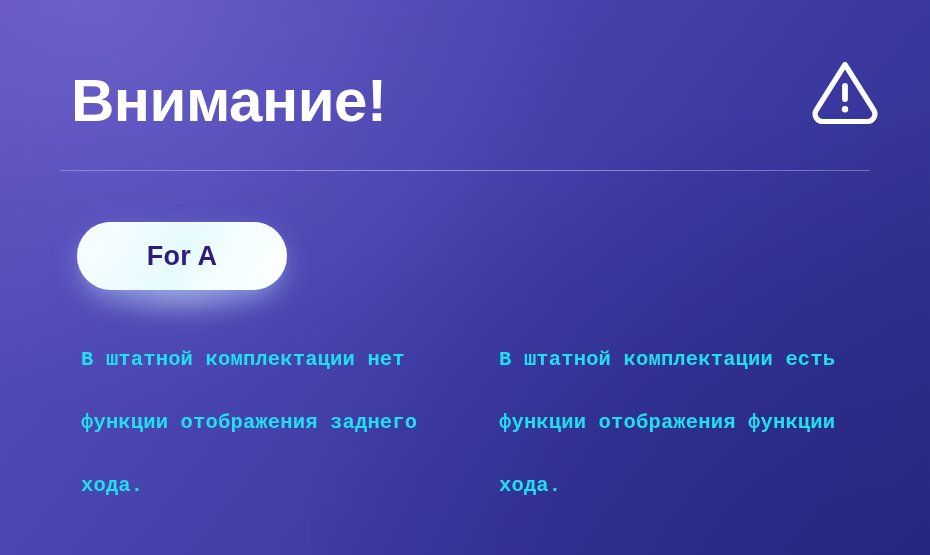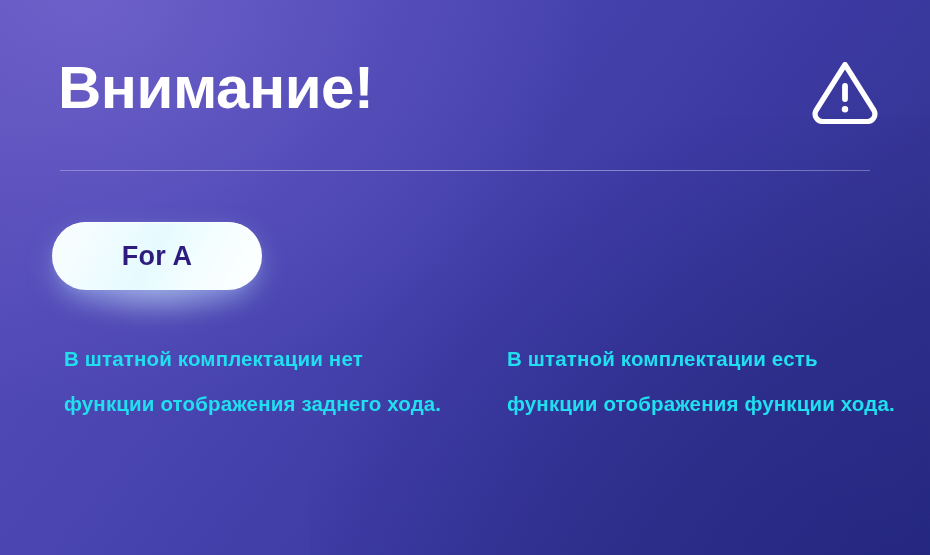--- a/index.html
+++ b/index.html
@@ -64,21 +64,21 @@
     z-index: 3;
     width: 930px;
     height: 555px;
   }
 
   
   .page-title {
     position: absolute;
     left: 58px;
     top: 52px;
-    margin: 0;
+    margin: 13px;
     font-size: 60px;
     line-height: 72px;
     font-weight: 700;
     letter-spacing: -0.5px;
     color: #ffffff;
     white-space: nowrap;
   }
 
   .warning-icon {
     position: absolute;
@@ -106,21 +106,21 @@
     position: absolute;
     left: 0;
     top: 212px;
     width: 930px;
   }
   .column {
     position: absolute;
     top: 0;
     width: 400px;
   }
-  .column.col-a { left: 52px; }
+  .column.col-a { left: 77px; }
   .column.col-b { left: 495px; }
 
   
   .pill-wrap {
     position: relative;
     width: 210px;
     height: 80px;
   }
   .pill-glow {
     position: absolute;
@@ -164,26 +164,27 @@
     letter-spacing: 0.2px;
     color: #2d1b7e;
     user-select: none;
   }
 
   .column-text {
     position: absolute;
     top: 112px;
     left: 0;
     width: 385px;
-    margin: 12px;
+    margin: 4px;
     font-size: 20.5px;
     font-weight: 700;
-    line-height: 45px;
+    line-height: 63px;
     letter-spacing: 0.15px;
     color: #21dfef;
+    font-family: Liberation Mono, monospace;
   }
   .column.col-b .column-text { width: 390px; }
 </style>
 </head>
 <body>
 
 <div class="slide">
   <div class="content">
 
     <h1 class="page-title">Внимание!</h1>

